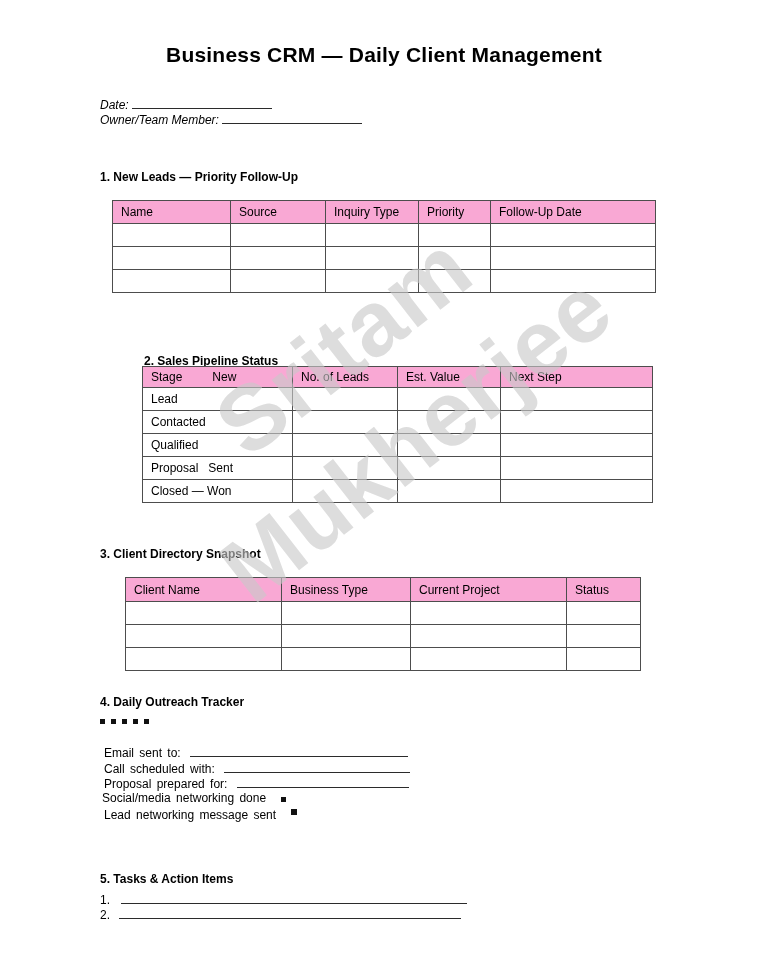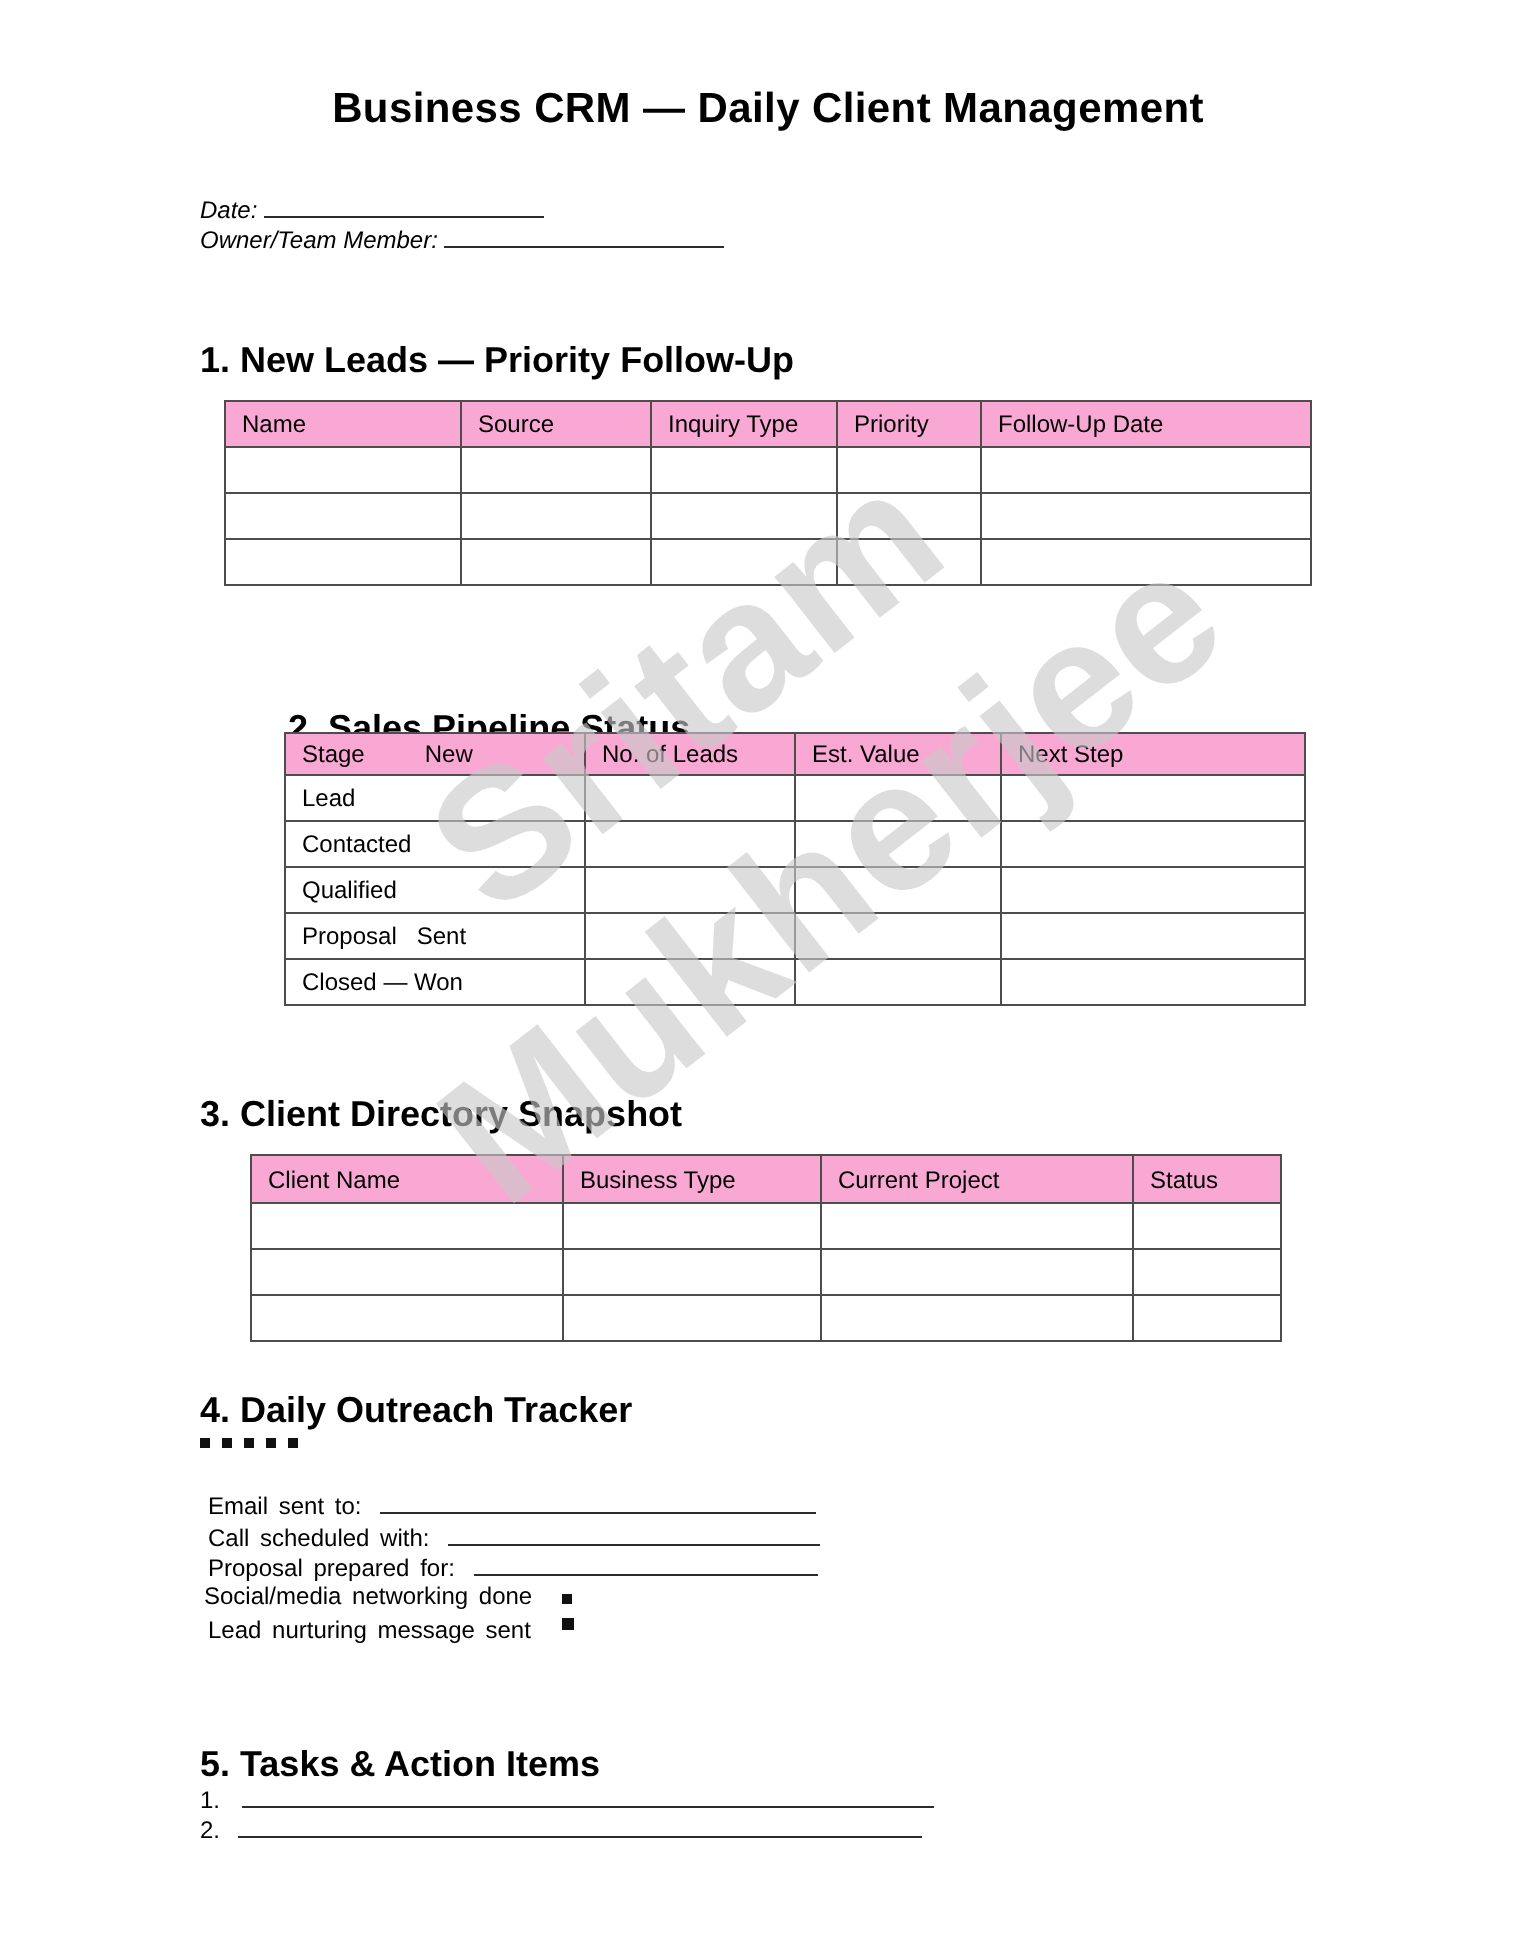--- a/index.html
+++ b/index.html
@@ -11,21 +11,21 @@
     color:#000;
     overflow:hidden;
   }
   .title{
     position:absolute;left:0;top:43px;width:768px;
     text-align:center;font-size:21px;font-weight:bold;margin:0;
     letter-spacing:0.2px;
   }
   .field-row{position:absolute;left:100px;font-size:12px;white-space:nowrap;font-style:italic;}
   .blank{display:inline-block;border-bottom:1px solid #2b2b2b;height:12px;vertical-align:baseline;}
-  .sec-heading{position:absolute;margin:0;font-size:18px;font-weight:bold;white-space:nowrap;}
+  .sec-heading{position:absolute;margin:0;font-size:12px;font-weight:bold;white-space:nowrap;}
 
   table.grid{border-collapse:collapse;position:absolute;table-layout:fixed;}
   table.grid td,table.grid th{
     border:1px solid #4d4d4d;
     font-size:12px;font-weight:normal;text-align:left;
     padding:0 0 0 8px;overflow:hidden;white-space:nowrap;
   }
   table.grid th{background:#f9a8d4;}
   .t1{left:112px;top:200px;width:543px;}
   .t1 tr.hdr{height:23px;} .t1 tr.row{height:23px;}
@@ -211,21 +211,21 @@
   </div>
   <div class="outreach-line" style="left:104px;top:775px;">
     <span>Proposal prepared for:</span>
     <span class="blank" style="width:172px;margin-left:4px;"></span>
   </div>
   <div class="outreach-line" style="left:102px;top:791px;">
     <span>Social/media networking done</span>
     <span class="cbx"></span>
   </div>
   <div class="outreach-line" style="left:104px;top:808px;">
-    <span>Lead nurturing message sent</span>
+    <span>Lead networking message sent</span>
     <span class="cbx raised"></span>
   </div>
 
   <h2 class="sec-heading" style="left:100px;top:860px;margin-top:12px;">5. Tasks &amp; Action Items</h2>
   <div class="task-line" style="left:100px;top:891px;">
     <span>1.</span>
     <span class="blank" style="width:346px;margin-left:8px;"></span>
   </div>
   <div class="task-line" style="left:100px;top:906px;">
     <span>2.</span>

